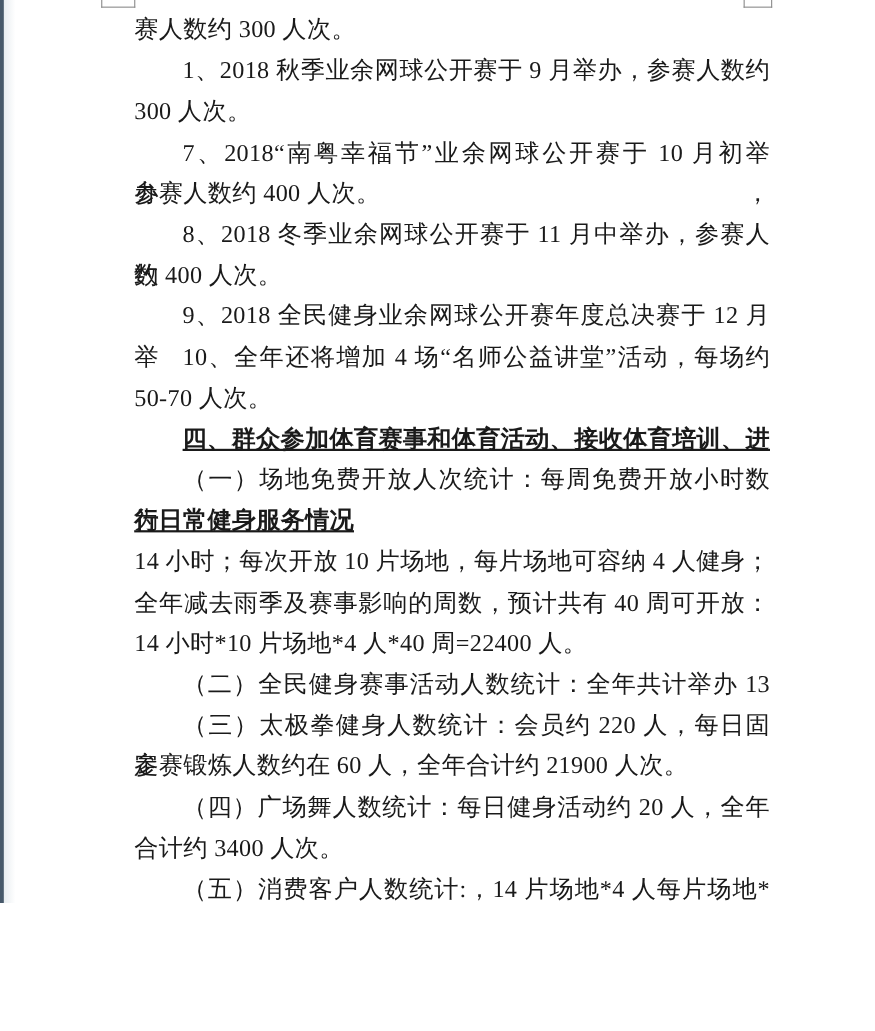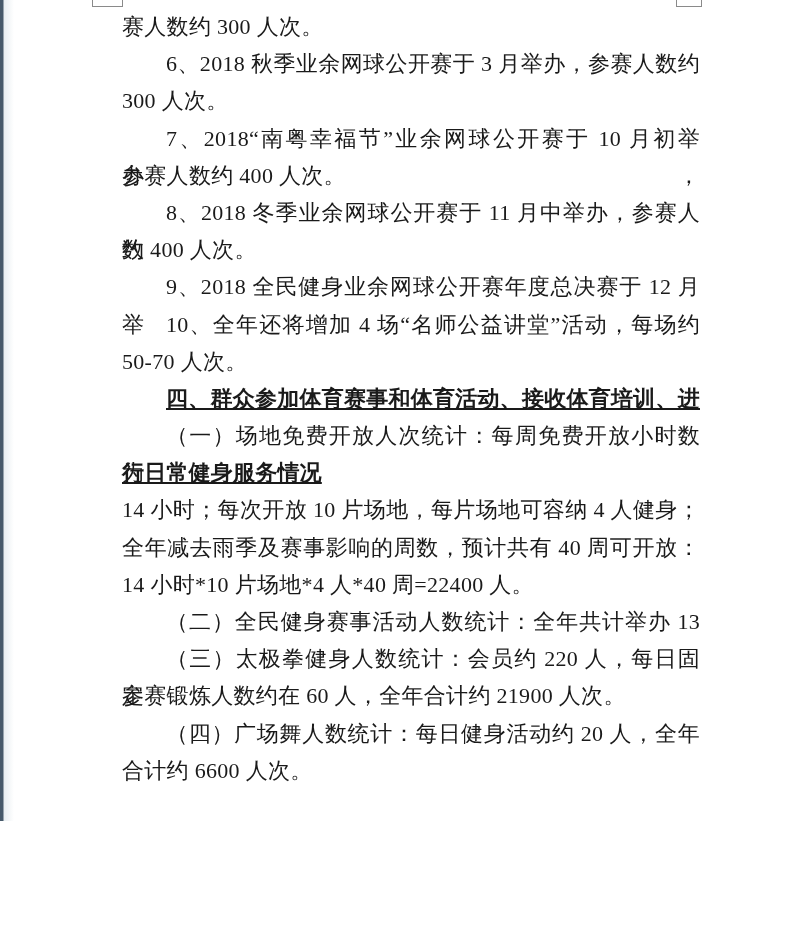--- a/index.html
+++ b/index.html
@@ -61,34 +61,35 @@
 <div class="screen">
   <div class="page-edge"></div>
 
   <div class="crop tl"></div>
   <div class="crop tr"></div>
   <div class="crop bl"></div>
   <div class="crop br"></div>
 
   <div class="text-area" id="text-area">
       <div class="line">赛人数约 300 人次。</div>
-      <div class="line fill indent">6、2018 秋季业余网球公开赛于 3 月举办，参赛人数约</div>
+      <div class="line fill indent">1、2018 秋季业余网球公开赛于 9 月举办，参赛人数约</div>
       <div class="line">300 人次。</div>
       <div class="line fill indent">7、2018“南粤幸福节”业余网球公开赛于 10 月初举办，</div>
       <div class="line">参赛人数约 400 人次。</div>
       <div class="line fill indent">8、2018 冬季业余网球公开赛于 11 月中举办，参赛人数</div>
       <div class="line">约 400 人次。</div>
       <div class="line fill indent">9、2018 全民健身业余网球公开赛年度总决赛于 12 月举</div>
       <div class="line fill indent">10、全年还将增加 4 场“名师公益讲堂”活动，每场约</div>
       <div class="line">50-70 人次。</div>
       <div class="line fill indent bold">四、群众参加体育赛事和体育活动、接收体育培训、进</div>
       <div class="line fill indent">（一）场地免费开放人次统计：每周免费开放小时数为</div>
       <div class="line bold">行日常健身服务情况</div>
       <div class="line fill">14 小时；每次开放 10 片场地，每片场地可容纳 4 人健身；</div>
       <div class="line fill">全年减去雨季及赛事影响的周数，预计共有 40 周可开放：</div>
       <div class="line">14 小时*10 片场地*4 人*40 周=22400 人。</div>
       <div class="line fill indent">（二）全民健身赛事活动人数统计：全年共计举办 13</div>
       <div class="line fill indent">（三）太极拳健身人数统计：会员约 220 人，每日固定</div>
       <div class="line">参赛锻炼人数约在 60 人，全年合计约 21900 人次。</div>
       <div class="line fill indent">（四）广场舞人数统计：每日健身活动约 20 人，全年</div>
-      <div class="line">合计约 6600 人次。</div>
+      <div class="line">合计约 3400 人次。</div>
+      <div class="line fill indent">（五）消费客户人数统计:，14 片场地*4 人每片场地*</div>
     </div>
 </div>
 
 </body></html>

